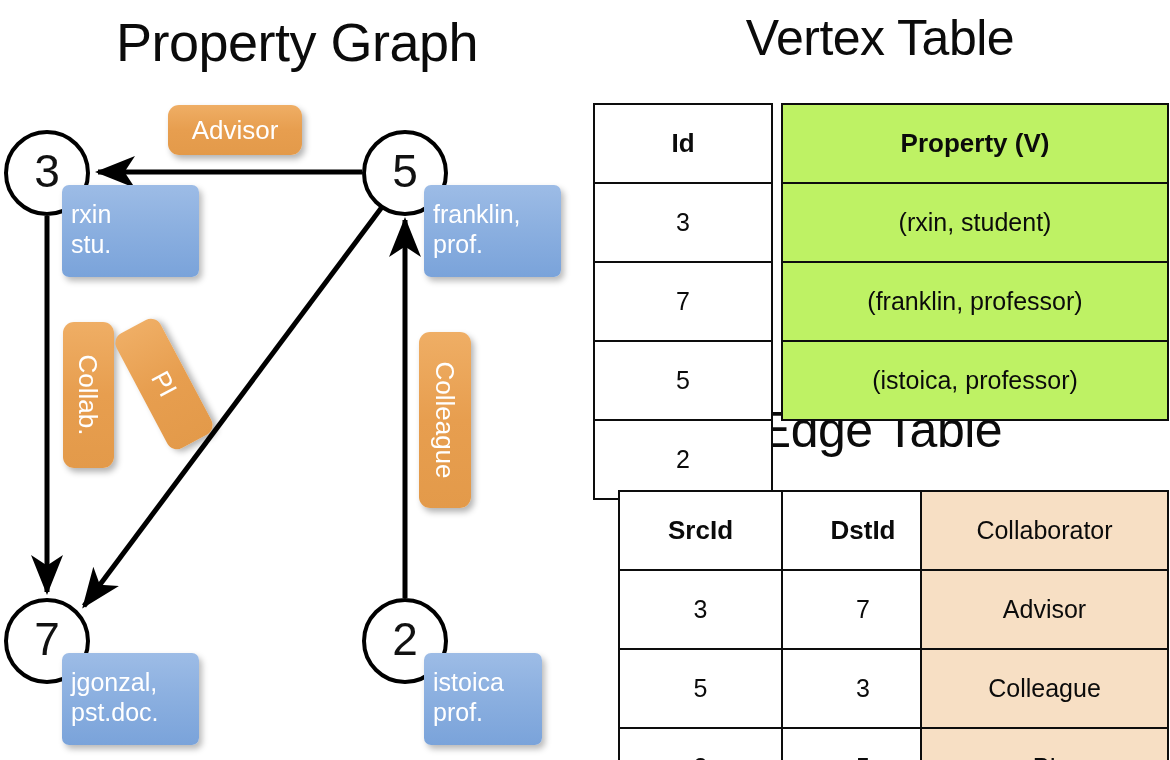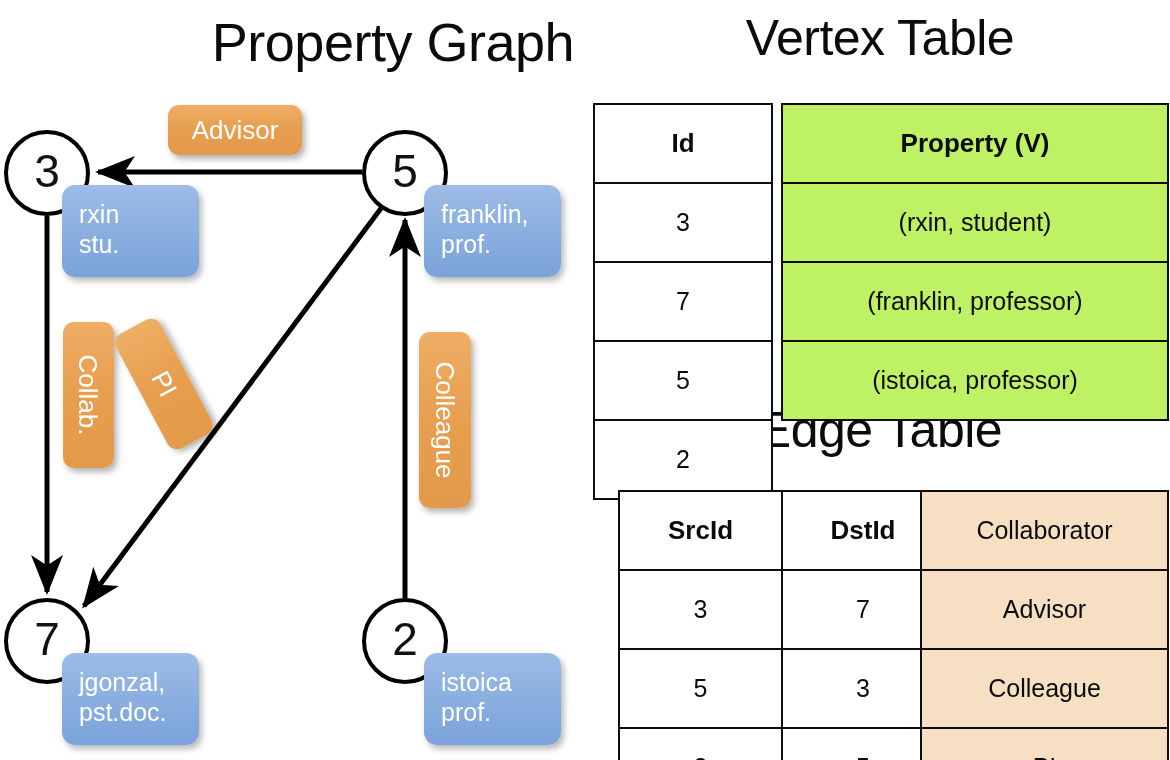--- a/index.html
+++ b/index.html
@@ -19,22 +19,22 @@
   
   .title {
     position: absolute;
     font-family: "Liberation Sans", sans-serif;
     font-weight: 300;
     color: #0b0b0b;
     white-space: nowrap;
     letter-spacing: -0.5px;
   }
   #title-property-graph {
-    left: 4px; top: 10px; width: 570px;
-    text-align: right;
+    left: 12px; top: 10px; width: 570px;
+    text-align: center;
     font-size: 54px;
     line-height: 64px;
   }
   #title-vertex-table {
     left: 590px; top: 8px; width: 580px;
     text-align: center;
     font-size: 50px;
     line-height: 60px;
   }
   #title-edge-table {
@@ -75,35 +75,35 @@
   }
   #node-3 { left: 4px;   top: 130px; }
   #node-5 { left: 362px; top: 130px; }
   #node-7 { left: 4px;   top: 598px; }
   #node-2 { left: 362px; top: 598px; }
   .vertex-node .node-label { transform: translateY(-2px); }
 
   
   .prop-box {
     position: absolute;
-    border-radius: 13px;
+    border-radius: 7px;
     background: linear-gradient(to bottom, #9dbce6 0%, #8cb0e0 45%, #7aa3da 100%);
     box-shadow: 3px 4px 6px rgba(0,0,0,0.28);
     color: #ffffff;
     font-size: 25px;
     line-height: 30px;
-    padding: 14px 16px 14px 17px;
+    padding: 14px 16px 14px 9px;
     box-sizing: border-box;
     z-index: 6;
     font-weight: 400;
   }
   #box-rxin      { left: 62px;  top: 185px; width: 137px; height: 92px; }
   #box-franklin  { left: 424px; top: 185px; width: 137px; height: 92px; }
   #box-jgonzal   { left: 62px;  top: 653px; width: 137px; height: 92px; }
-  #box-istoica   { left: 424px; top: 653px; width: 137px; height: 92px; }
+  #box-istoica   { left: 424px; top: 653px; width: 118px; height: 92px; }
 
   
   .edge-label-box {
     position: absolute;
     border-radius: 11px;
     background: linear-gradient(to bottom, #efae65 0%, #e79e4f 50%, #e39a4a 100%);
     box-shadow: 3px 4px 6px rgba(0,0,0,0.3);
     color: #ffffff;
     box-sizing: border-box;
     z-index: 5;

